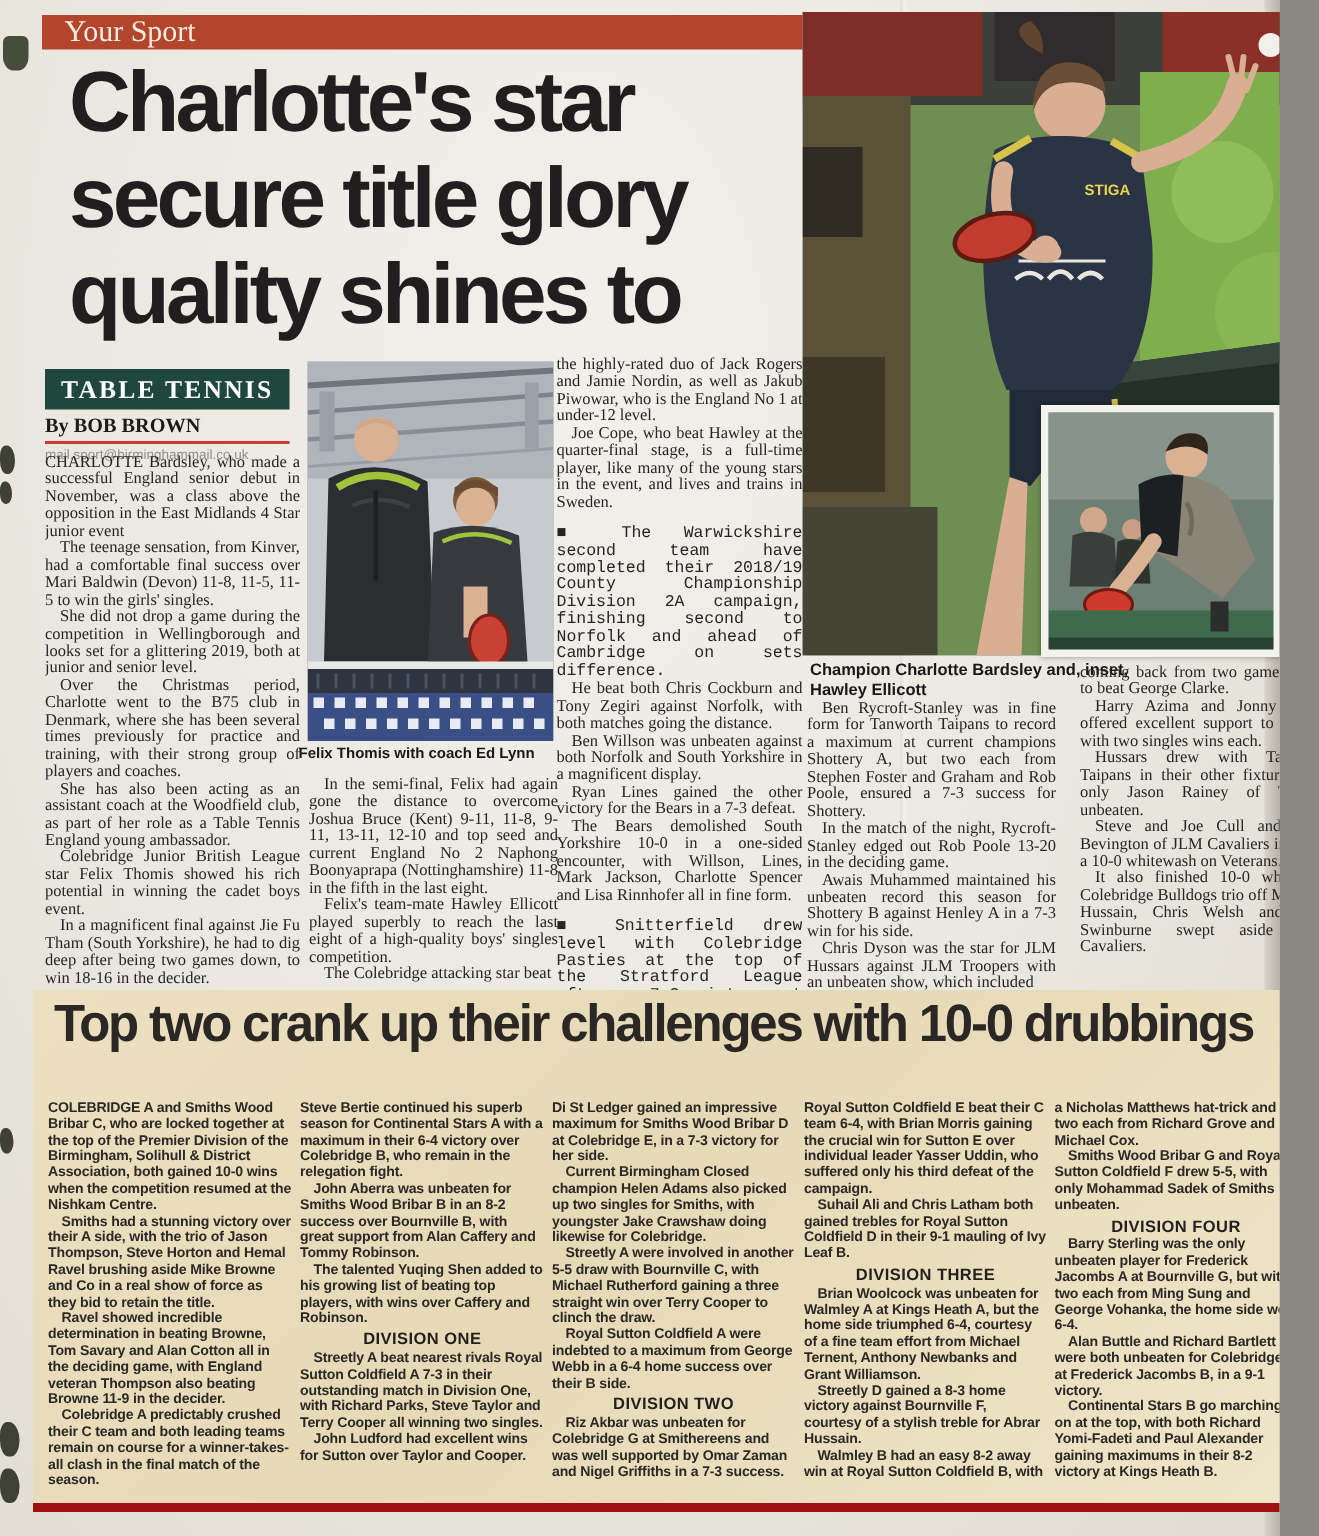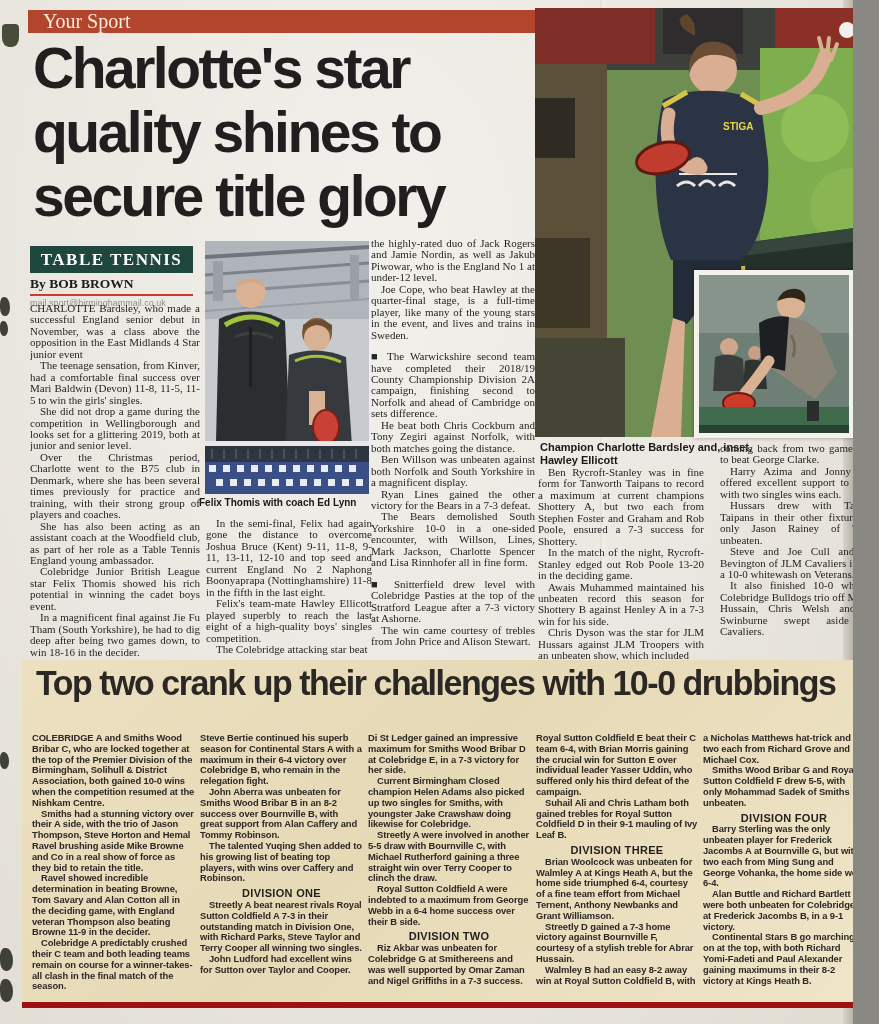--- a/index.html
+++ b/index.html
@@ -16,38 +16,38 @@
   .a1{left:2px;top:24px;width:17px;height:23px;background:#474d3a;border-radius:4px 4px 40% 40%;}
   .a2{left:0;top:297px;width:10px;height:19px;}
   .a3{left:0;top:321px;width:8px;height:15px;}
   .a4{left:0;top:752px;width:9px;height:17px;}
   .a5{left:0;top:948px;width:13px;height:23px;}
   .a6{left:0;top:979px;width:13px;height:23px;}
 
   .banner{position:absolute;left:28px;top:10px;width:508px;height:23px;background:#b2452c;}
   .banner span{display:block;color:#f6ece0;font-size:20px;line-height:22px;padding-left:15px;
     font-family:"Liberation Serif", serif;}
-  .headline{position:absolute;left:33px;top:36px;width:505px;
+  .headline{position:absolute;left:46px;top:36px;width:505px;
     font-family:"Liberation Sans", sans-serif;font-weight:bold;font-size:57px;
     line-height:64px;letter-spacing:-2.5px;color:#221e1f;}
 
   .section-box{position:absolute;left:30px;top:246px;width:163px;height:27px;background:#20473e;
     color:#fdfdfb;font-family:"Liberation Serif", serif;font-weight:bold;font-size:17px;
     letter-spacing:1.5px;text-align:center;line-height:27px;}
   .byline{position:absolute;left:30px;top:276px;font-family:"Liberation Serif", serif;
     font-weight:bold;font-size:13.5px;color:#1d1a1a;}
   .byline-rule{position:absolute;left:30px;top:294px;width:163px;height:2px;background:#cf3a30;}
   .email{position:absolute;left:30px;top:298px;font-family:"Liberation Sans", sans-serif;
     font-size:9px;color:#918e88;}
 
   .acol{position:absolute;font-size:11px;line-height:11.45px;text-align:justify;overflow:hidden;}
   .acol p{margin:0;text-indent:10px;}
   .acol p:first-child{text-indent:0;}
   .acol.first-indent p:first-child{text-indent:10px;}
-  .acol p.bullet{margin-top:10px;text-indent:0;}
+  .acol p.bullet{margin-top:10px;text-indent:0;font-family:Liberation Mono, monospace;}
   #col1{left:30px;top:303px;width:170px;height:358px;}
   #col2{left:206px;top:518px;width:166px;height:142px;}
   #col3{left:371px;top:238px;width:164px;height:424px;}
   #col4{left:538px;top:467px;width:166px;height:194px;}
   #col5{left:720px;top:443px;width:166px;height:216px;}
 
   .photo-frame{position:absolute;overflow:hidden;background:#9aa0a4;}
   #photo-felix{left:205px;top:241px;width:164px;height:253px;}
   #photo-main{left:535px;top:8px;width:335px;height:429px;}
   #photo-inset{position:absolute;left:694px;top:270px;width:150px;height:158px;
@@ -88,22 +88,22 @@
   <div class="artifact a4"></div>
   <div class="artifact a5"></div>
   <div class="artifact a6"></div>
 
   <div class="banner">
     <span>Your Sport</span>
   </div>
 
   <div class="headline">
     <div>Charlotte's star</div>
+    <div>secure title glory</div>
     <div>quality shines to</div>
-    <div>secure title glory</div>
   </div>
 
   <div class="section-box">TABLE TENNIS</div>
   <div class="byline">By BOB BROWN</div>
   <div class="byline-rule"></div>
   <div class="email">mail.sport@birminghammail.co.uk</div>
 
   <div id="col1" class="acol">
       <p>CHARLOTTE Bardsley, who made a successful England senior debut in November, was a class above the opposition in the East Midlands 4 Star junior event</p>
       <p>The teenage sensation, from Kinver, had a comfortable final success over Mari Baldwin (Devon) 11-8, 11-5, 11-5 to win the girls' singles.</p>
@@ -298,21 +298,21 @@
       <p>Streetly A were involved in another 5-5 draw with Bournville C, with Michael Rutherford gaining a three straight win over Terry Cooper to clinch the draw.</p>
       <p>Royal Sutton Coldfield A were indebted to a maximum from George Webb in a 6-4 home success over their B side.</p>
       <div class="division-header">DIVISION TWO</div>
       <p>Riz Akbar was unbeaten for Colebridge G at Smithereens and was well supported by Omar Zaman and Nigel Griffiths in a 7-3 success.</p>
     </div>
   <div id="bcol4" class="bcol">
       <p>Royal Sutton Coldfield E beat their C team 6-4, with Brian Morris gaining the crucial win for Sutton E over individual leader Yasser Uddin, who suffered only his third defeat of the campaign.</p>
       <p>Suhail Ali and Chris Latham both gained trebles for Royal Sutton Coldfield D in their 9-1 mauling of Ivy Leaf B.</p>
       <div class="division-header">DIVISION THREE</div>
       <p>Brian Woolcock was unbeaten for Walmley A at Kings Heath A, but the home side triumphed 6-4, courtesy of a fine team effort from Michael Ternent, Anthony Newbanks and Grant Williamson.</p>
-      <p>Streetly D gained a 7-3 home victory against Bournville F, courtesy of a stylish treble for Abrar Hussain.</p>
+      <p>Streetly D gained a 8-3 home victory against Bournville F, courtesy of a stylish treble for Abrar Hussain.</p>
       <p>Walmley B had an easy 8-2 away win at Royal Sutton Coldfield B, with</p>
     </div>
   <div id="bcol5" class="bcol">
       <p>a Nicholas Matthews hat-trick and two each from Richard Grove and Michael Cox.</p>
       <p>Smiths Wood Bribar G and Royal Sutton Coldfield F drew 5-5, with only Mohammad Sadek of Smiths unbeaten.</p>
       <div class="division-header">DIVISION FOUR</div>
       <p>Barry Sterling was the only unbeaten player for Frederick Jacombs A at Bournville G, but with two each from Ming Sung and George Vohanka, the home side won 6-4.</p>
       <p>Alan Buttle and Richard Bartlett were both unbeaten for Colebridge J at Frederick Jacombs B, in a 9-1 victory.</p>
       <p>Continental Stars B go marching on at the top, with both Richard Yomi-Fadeti and Paul Alexander gaining maximums in their 8-2 victory at Kings Heath B.</p>
     </div>

